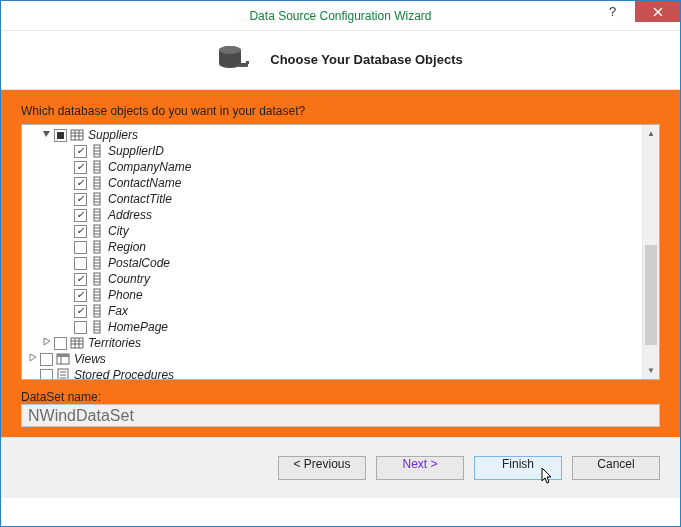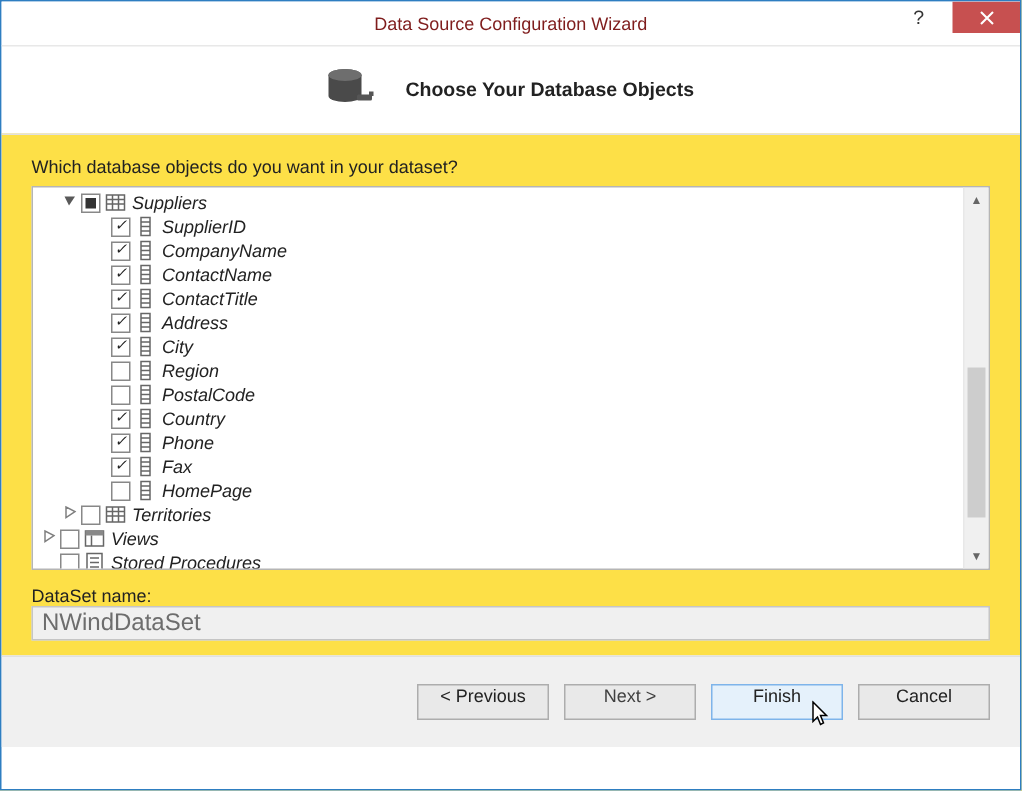--- a/index.html
+++ b/index.html
@@ -19,21 +19,21 @@
     display: flex;
     align-items: center;
     position: relative;
     border-bottom: 1px solid #e8e8e8;
   }
   .titlebar-title {
     position: absolute;
     left: 0; right: 0;
     text-align: center;
     font-size: 12px;
-    color: #7f1d1d;
+    color: #15803d;
     pointer-events: none;
   }
   .title-controls {
     position: absolute;
     right: 0; top: 0;
     display: flex;
     height: 100%;
   }
   .title-btn {
     width: 45px;
@@ -56,21 +56,21 @@
     align-items: center;
     gap: 16px;
     justify-content: center;
   }
   .header-title {
     font-weight: bold;
     font-size: 13px;
     color: #222;
   }
   .content {
-    background: #fde047;
+    background: #f97316;
     padding: 14px 20px 10px 20px;
     border-top: 1px solid #e0e0e0;
   }
   .prompt {
     margin-bottom: 6px;
     color: #222;
   }
   .tree-wrap {
     position: relative;
     background: #fff;
@@ -163,21 +163,21 @@
     min-width: 88px;
     height: 24px;
     border: 1px solid #adadad;
     background: #e9e9e9;
     display: flex;
     align-items: flex-start;
     justify-content: center;
     color: #222;
     position: relative;
   }
-  .btn.disabled { color: #404040; }
+  .btn.disabled { color: #6d28d9; }
   .btn.hover { border-color:#7eb4ea; background:#e5f1fb; }
   .cursor {
     position: absolute;
     right: 6px; top: 10px;
     pointer-events: none;
   }
 </style>
 </head>
 <body>
 

